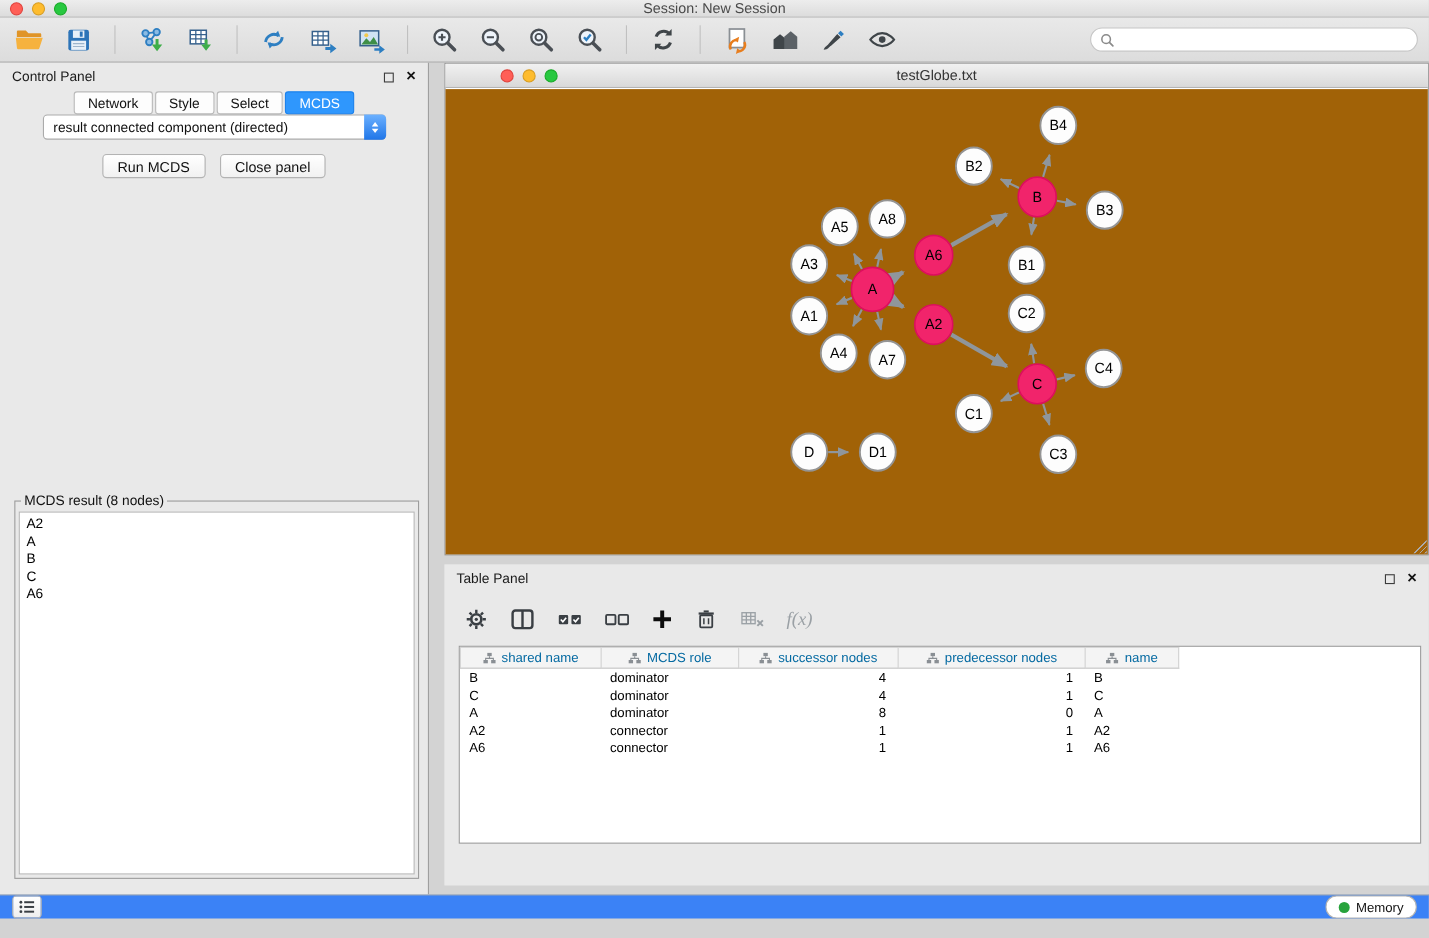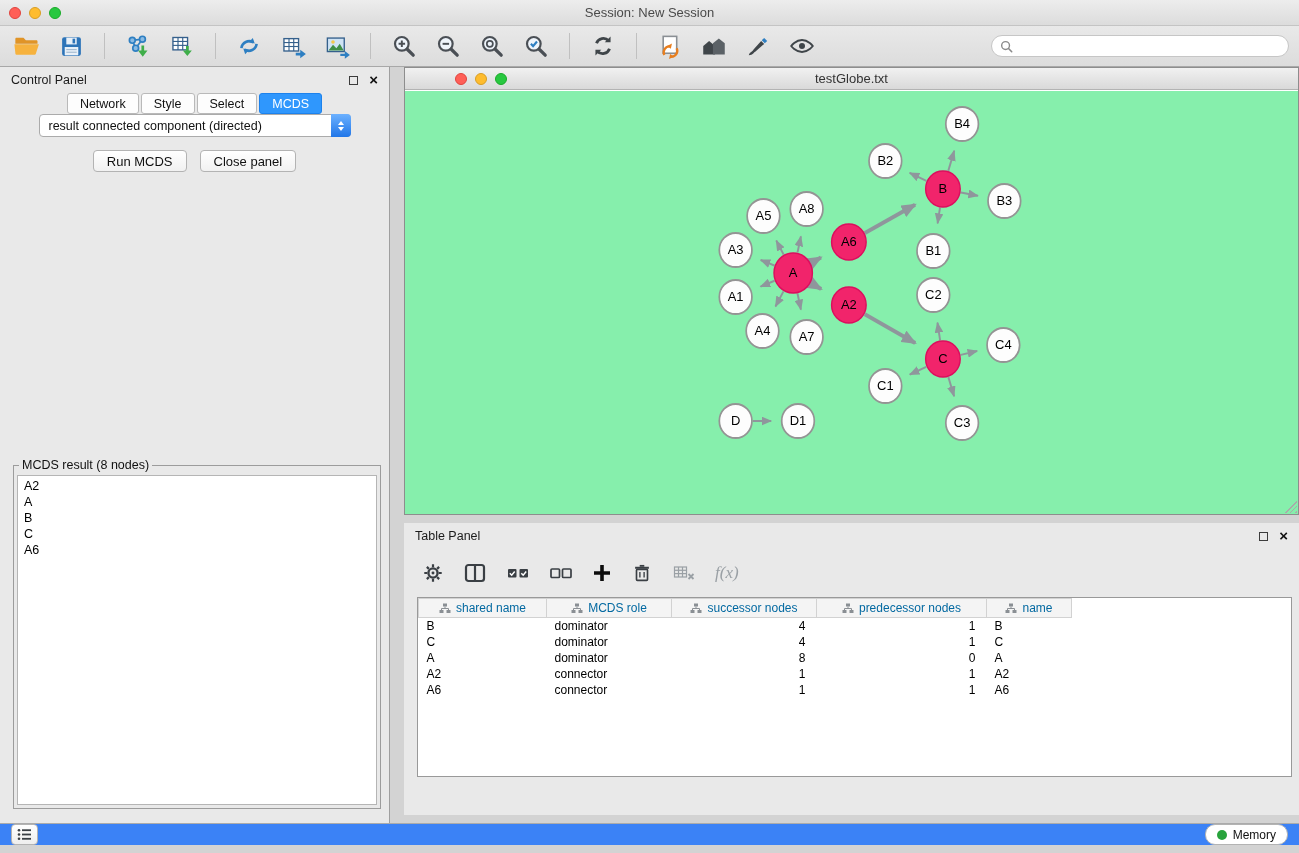--- a/index.html
+++ b/index.html
@@ -1,19 +1,19 @@
 <!DOCTYPE html>
 <html><head>
 <meta charset="utf-8">
 <style>
   * { margin:0; padding:0; box-sizing:border-box; }
   html,body { width:1299px; height:853px; overflow:hidden; font-family:"Liberation Sans",sans-serif; background:#d3d3d3; }
 
   
-  .titlebar { height:26px; background:linear-gradient(#ededed,#dcdcdc); border-bottom:1px solid #c4c4c4; position:relative; display:flex; align-items:center; }
+  .titlebar { height:16px; background:linear-gradient(#ededed,#dcdcdc); border-bottom:1px solid #c4c4c4; position:relative; display:flex; align-items:center; }
   .traffic { display:flex; gap:8px; padding-left:9px; }
   .tl { width:12px; height:12px; border-radius:50%; display:inline-block; }
   .tl.red { background:#ff5f57; border:1px solid #e0443e; }
   .tl.yellow { background:#febc2e; border:1px solid #d89e24; }
   .tl.green { background:#28c840; border:1px solid #1aab29; }
   .win-title { position:absolute; left:0; right:0; text-align:center; font-size:13px; color:#4a4a4a; }
 
   
   .toolbar { height:41px; background:linear-gradient(#e9e9e9,#dcdcdc); border-bottom:1px solid #a8a8a8; display:flex; align-items:center; padding:0 10px; gap:10px; }
   .tbtn { width:34px; height:32px; display:flex; align-items:center; justify-content:center; border-radius:4px; }
@@ -46,21 +46,21 @@
   .result-list div { line-height:16px; }
 
   
   .right-area { flex:1; position:relative; background:#d3d3d3; }
 
   
   .net-frame { position:absolute; left:14px; top:0; right:0; height:448px; border:1px solid #8d8d8d; background:#fff; }
   .net-titlebar { height:22px; background:linear-gradient(#f1f1f1,#d9d9d9); border-bottom:1px solid #b3b3b3; position:relative; display:flex; align-items:center;padding-left:42px; }
   .net-titlebar .traffic { padding-left:8px; }
   .net-title { position:absolute; left:0; right:0; text-align:center; font-size:13px; color:#333; }
-  .net-canvas { position:absolute; top:23px; left:0; right:0; bottom:0; background:#86efac;padding-left:36px; }
+  .net-canvas { position:absolute; top:23px; left:0; right:0; bottom:0; background:#a16207;padding-left:36px; }
   .net-canvas svg.graph { width:100%; height:100%; display:block; }
   .grip { position:absolute; right:1px; bottom:1px; width:12px; height:12px;
           background:linear-gradient(135deg, transparent 50%, #aaa 50%, #aaa 55%, transparent 55%, transparent 70%, #aaa 70%, #aaa 75%, transparent 75%, transparent 90%, #aaa 90%); }
 
   
   .table-panel { position:absolute; left:14px; top:456px; right:0; bottom:8px; background:#e9e9e9; }
   .tp-toolbar { height:48px; display:flex; align-items:center; gap:19px; padding-left:18px; }
   .tico { display:flex; align-items:center; justify-content:center; }
   .fx { font-family:"Liberation Serif",serif; font-style:italic; color:#9aa0a5; font-size:17px; }
   .table-wrap { position:absolute; left:13px; right:7px; top:74px; bottom:38px; background:#fff; border:1px solid #999; overflow:hidden; }

